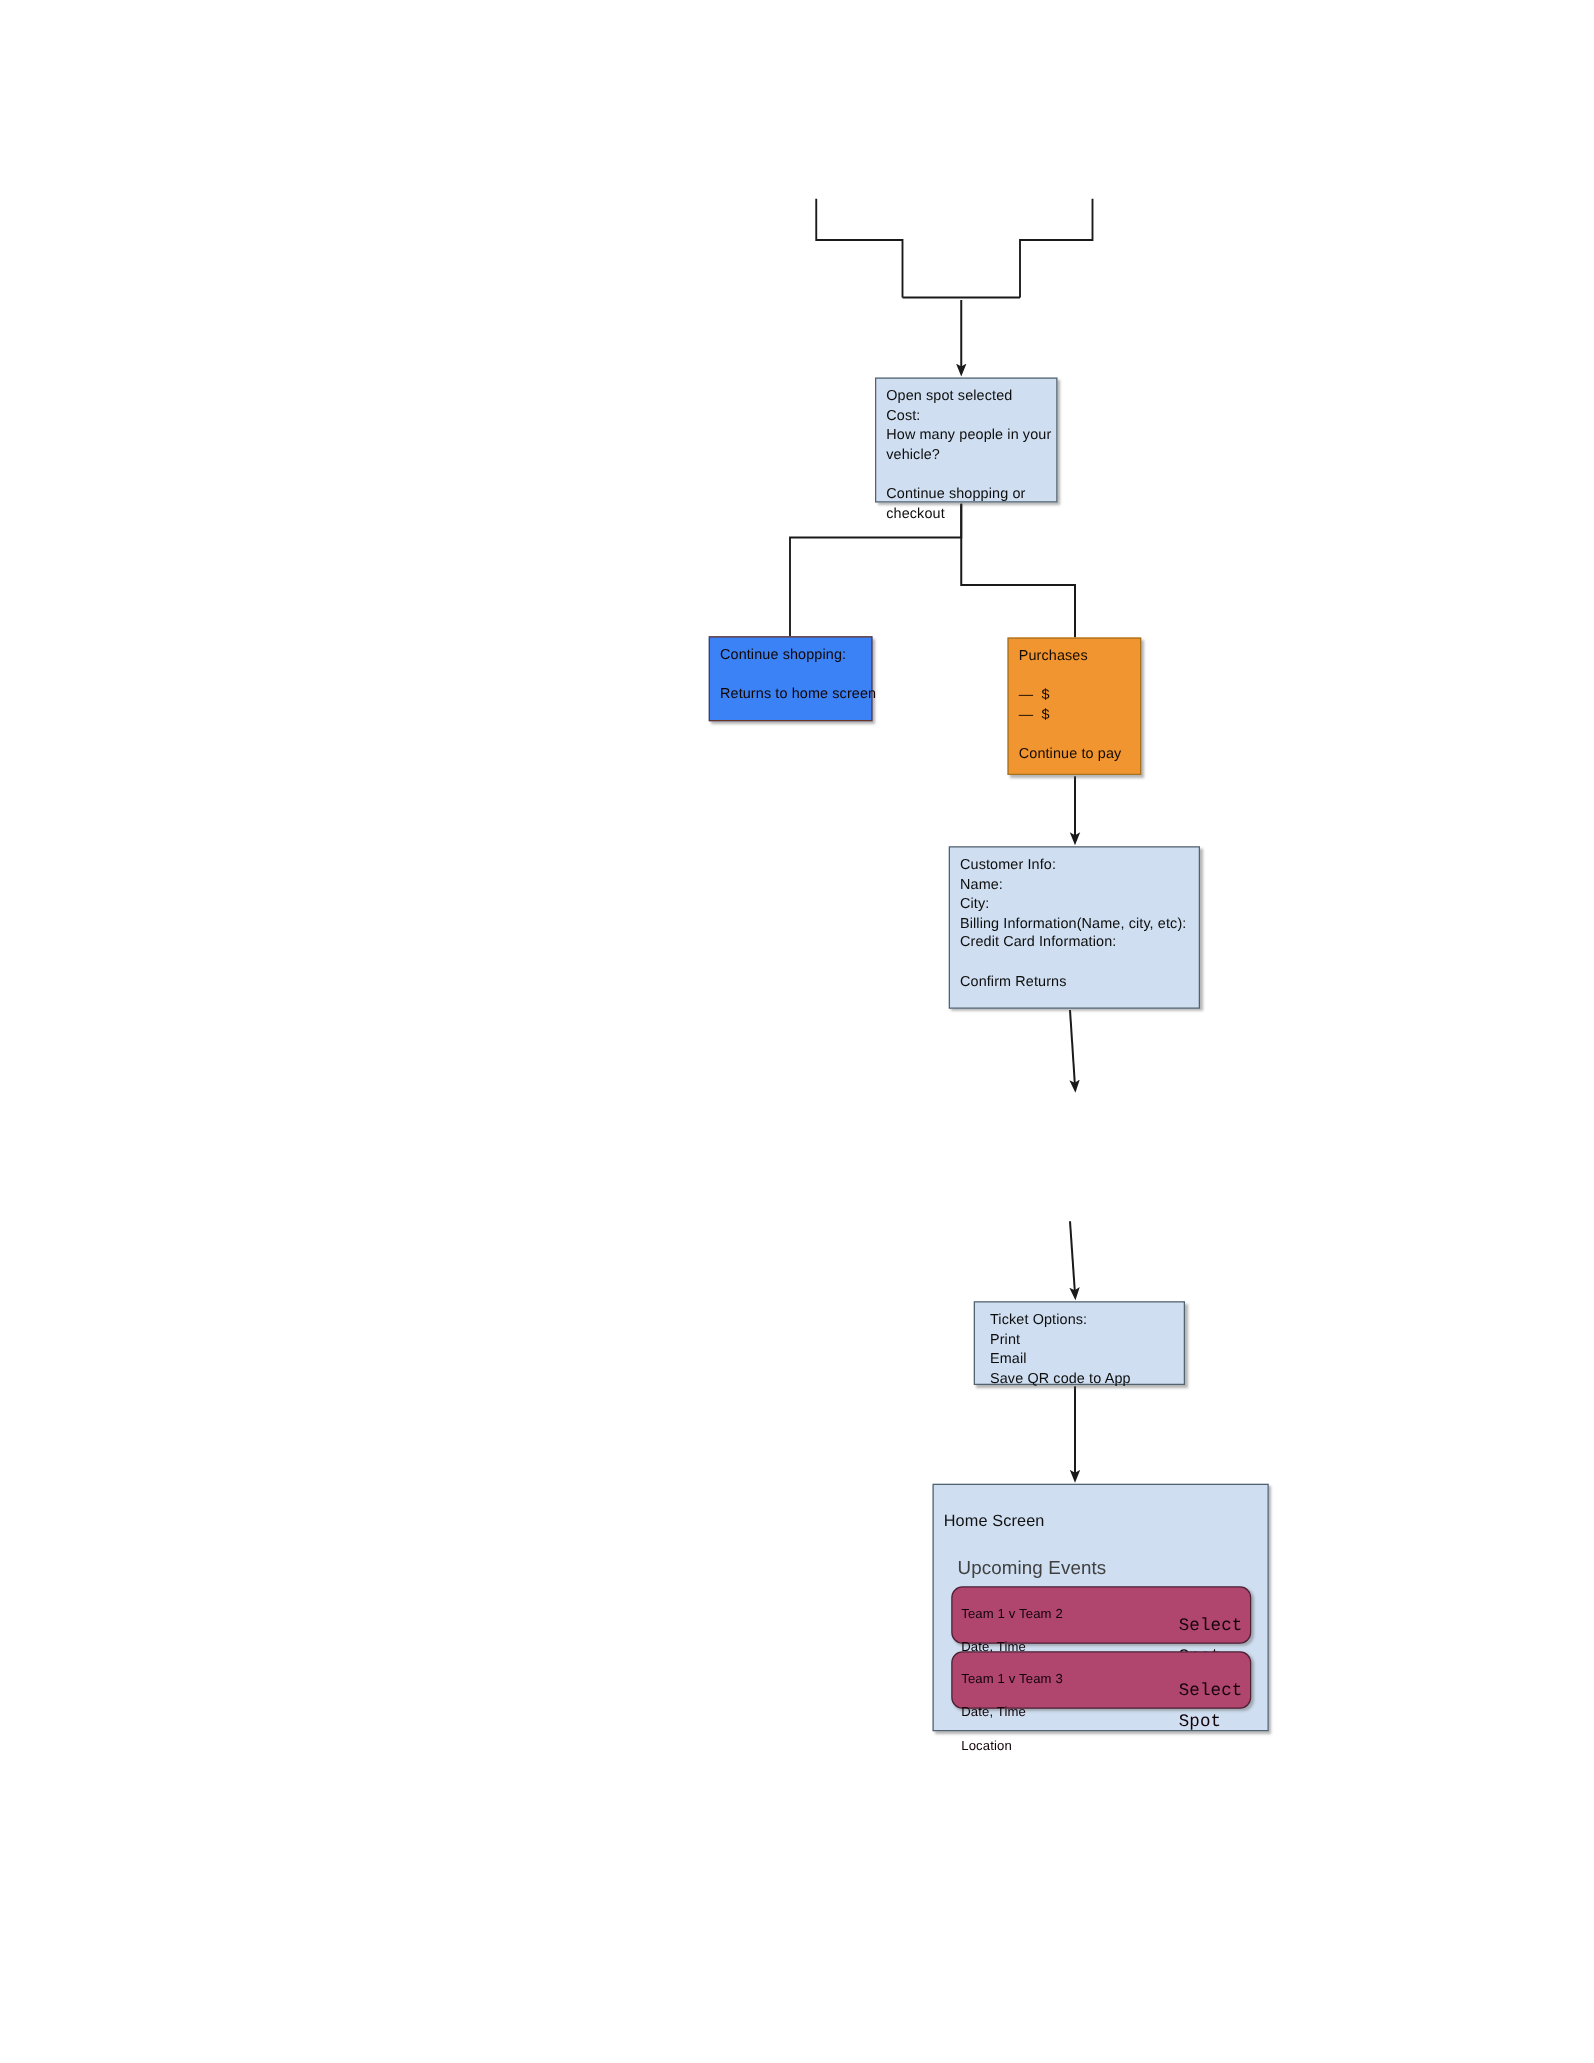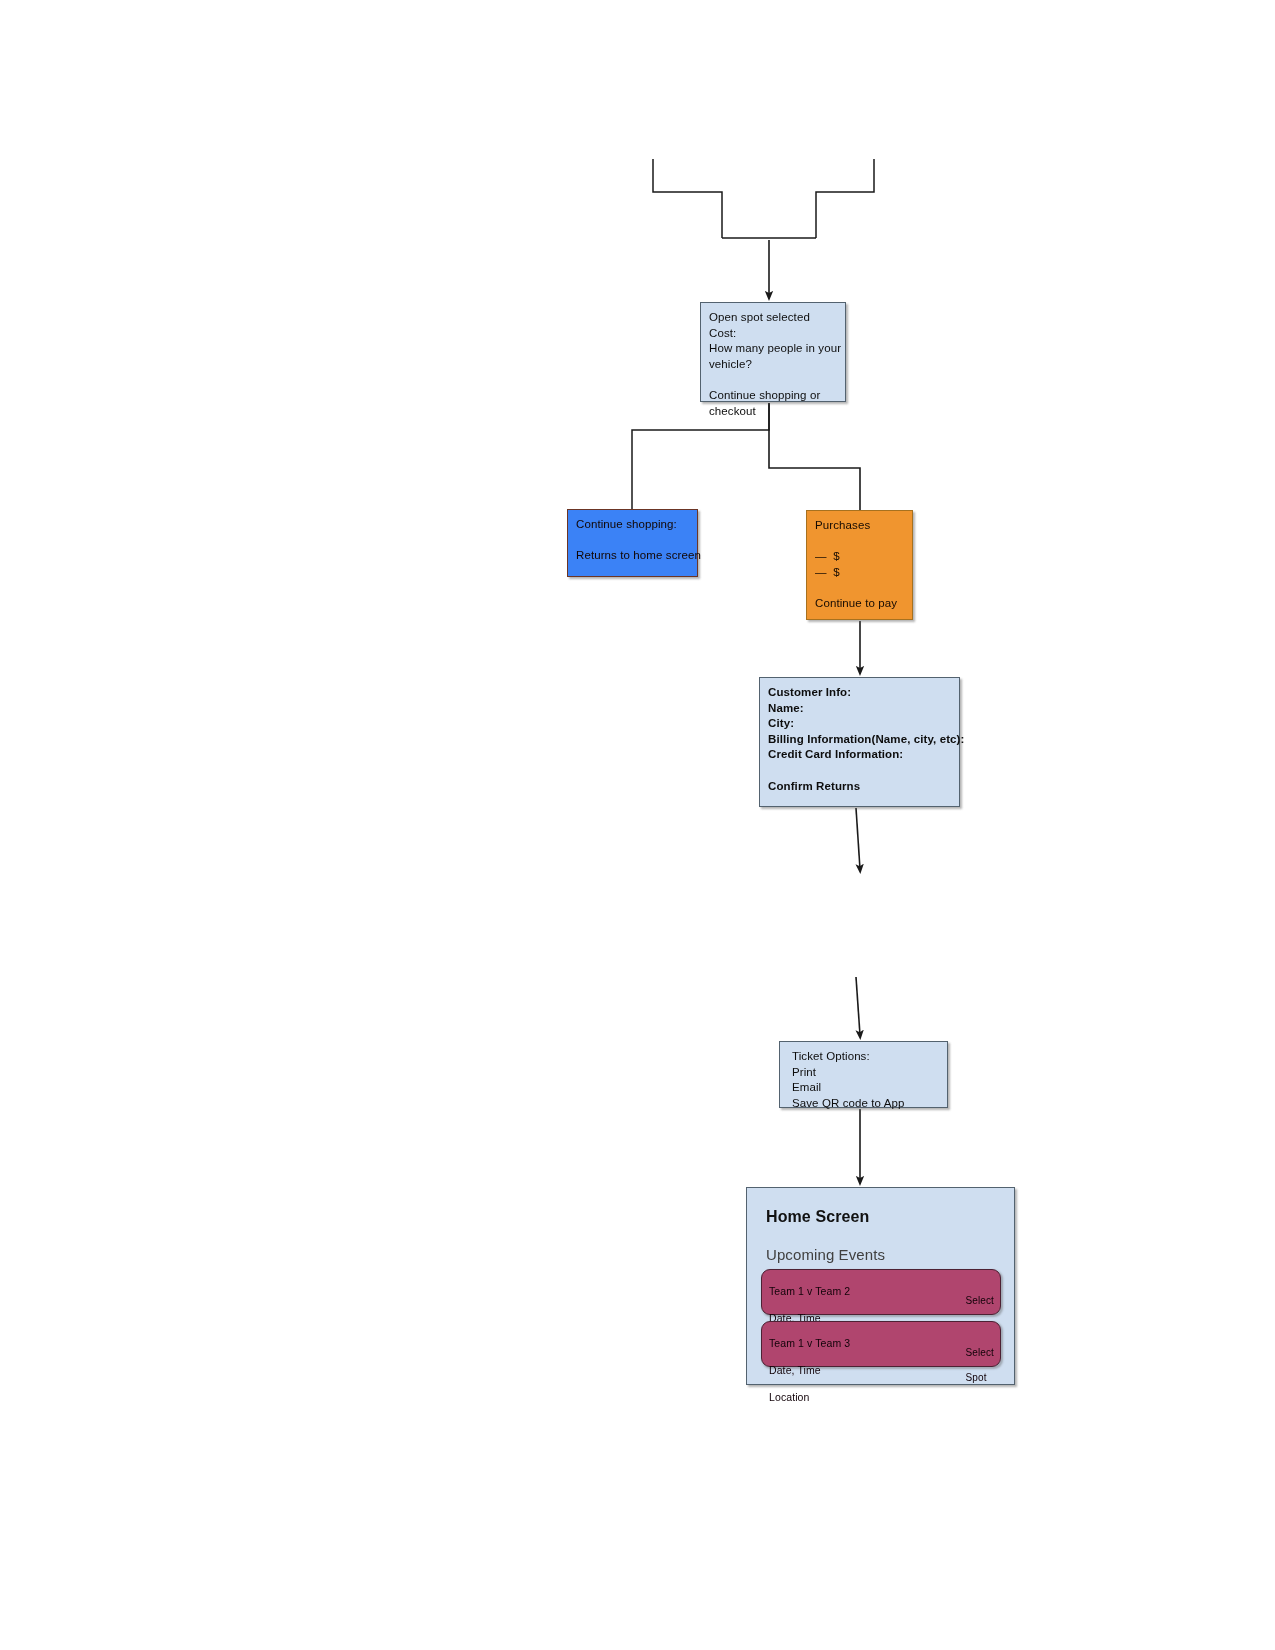--- a/index.html
+++ b/index.html
@@ -56,38 +56,37 @@
     background: #f0952f;
     border: 1.2px solid #a7711f;
     box-shadow: 2px 2px 2px rgba(90,90,90,0.45);
     color: #160b02;
   }
 
   
   #node-open-spot   { left: 700px; top: 302px;  width: 146px; height: 100px; }
   #node-continue    { left: 567px; top: 509px;  width: 131px; height: 68px;  }
   #node-purchases   { left: 806px; top: 510px;  width: 107px; height: 110px; }
-  #node-customer    { left: 759px; top: 677px;  width: 201px; height: 130px; font-weight: bold; }
+  #node-customer    { left: 759px; top: 677px;  width: 201px; height: 130px; }
   #node-savecard    { left: 779px; top: 875px;  width: 159px; height: 101px; }
   #node-ticket      { left: 779px; top: 1041px; width: 169px; height: 67px;  }
   #node-home        { left: 746px; top: 1187px; width: 269px; height: 198px; }
 
   
   .home-panel {
     background: #cfdef0;
     border: 1.2px solid #53626f;
     box-shadow: 2px 2px 2px rgba(90,90,90,0.45);
     padding: 0;
   }
   .home-title {
-    font-size: 16px;
+    font-size: 13px;
     line-height: 18px;
     color: #111111;
-    margin: 20px 0 0 19px;
-    font-weight: bold;
+    margin: 20px 0 0 8px;
   }
   .home-subtitle {
     font-size: 15px;
     line-height: 18px;
     color: #404040;
     margin: 20px 0 0 19px;
   }
   .event-list {
     margin: 5px 0 0 14px;
     width: 240px;
@@ -109,22 +108,23 @@
     left: 7px;
     top: 1px;
     white-space: pre-line;
   }
   .event-card .ev-action {
     position: absolute;
     right: 6px;
     top: 12px;
     white-space: pre-line;
     text-align: left;
-    font-size: 10px;
+    font-size: 14px;
     line-height: 12.5px;
+    font-family: Liberation Mono, monospace;
   }
 </style>
 </head>
 <body>
 
 <div id="canvas">
 
   <svg class="svg-layer" viewBox="0 0 1275 1650">
     <defs>
       <marker id="arrowhead" markerWidth="7" markerHeight="7" refX="3.2" refY="3.2" orient="auto" markerUnits="strokeWidth">

